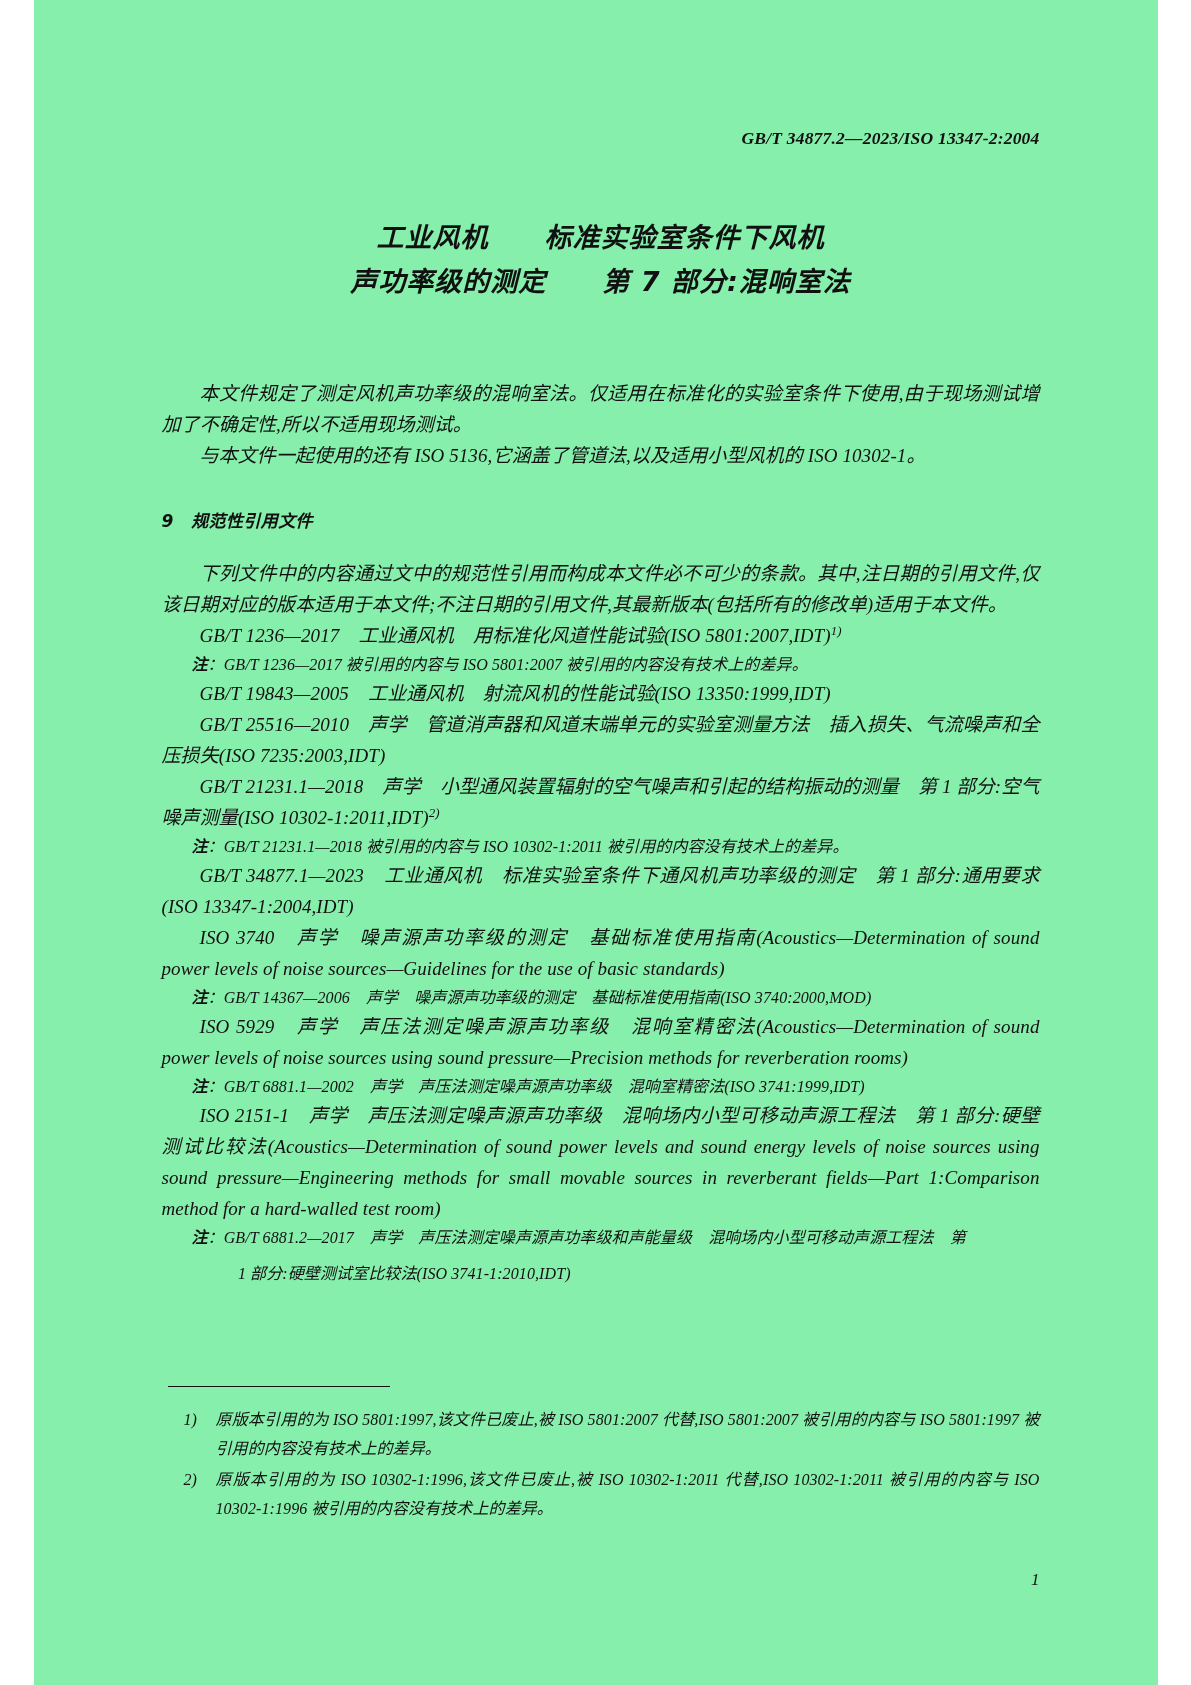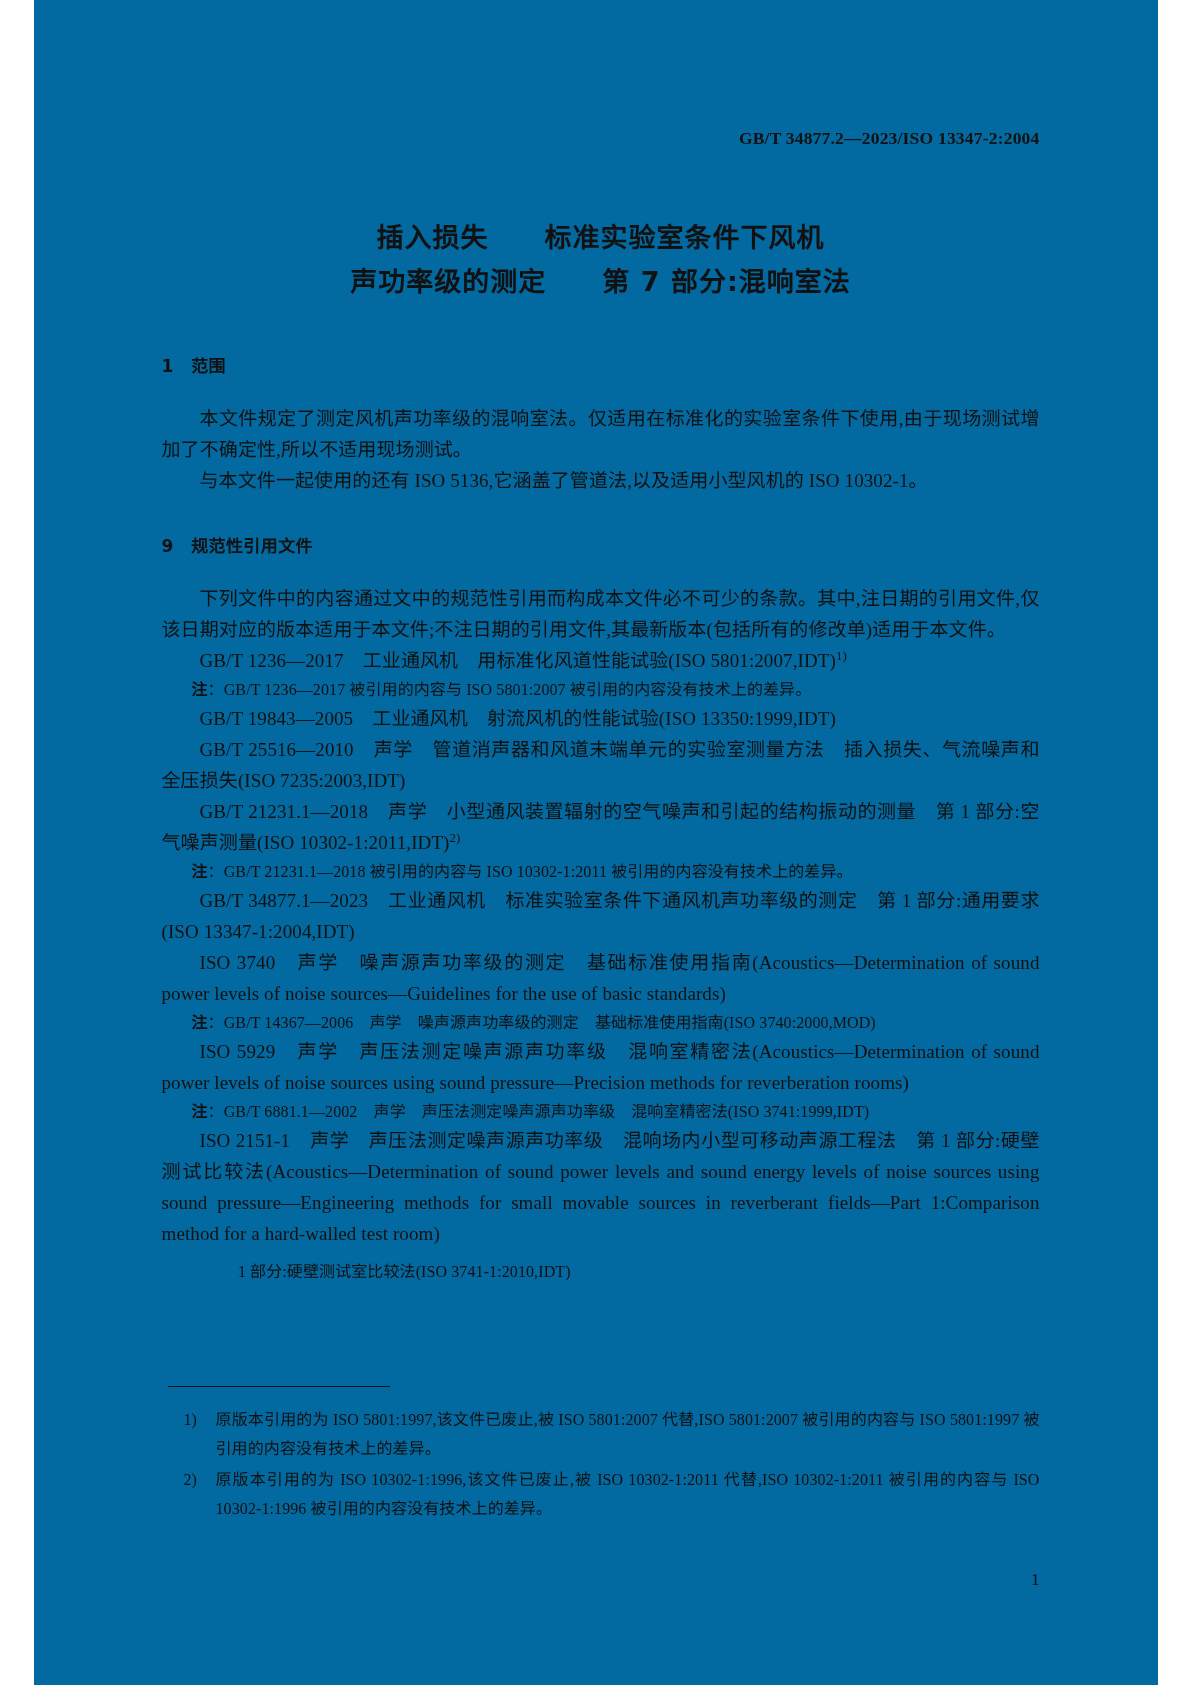--- a/index.html
+++ b/index.html
@@ -10,23 +10,24 @@
   }
   body {
     font-family: "Liberation Serif", "DejaVu Serif", serif;
     color: #111111;
   }
   .page {
     position: relative;
     width: 1124px;
     height: 1685px;
     margin: 0 auto;
-    background: #0369a1;
+    background: #86efac;
     box-sizing: border-box;
     overflow: hidden;
+    font-style: italic;
   }
   .content {
     position: absolute;
     left: 128px;
     top: 0;
     width: 878px;
   }
 
   
   .running-header {
@@ -155,27 +156,26 @@
 </head>
 <body>
 
 <div class="page">
 
   <div class="running-header">
     <span class="gb">GB/T 34877.2—2023/ISO 13347-2:2004</span>
   </div>
 
   <div class="doc-title">
-    <span class="line">插入损失　　标准实验室条件下风机</span>
+    <span class="line">工业风机　　标准实验室条件下风机</span>
     <span class="line">声功率级的测定　　第 7 部分:混响室法</span>
   </div>
 
   <div class="content" style="top:352px;">
 
-    <div class="sec-head">1　范围</div>
     <div class="gap-md"></div>
     <div class="para indent">本文件规定了测定风机声功率级的混响室法。仅适用在标准化的实验室条件下使用,由于现场测试增加了不确定性,所以不适用现场测试。</div>
     <div class="para indent">与本文件一起使用的还有 ISO 5136,它涵盖了管道法,以及适用小型风机的 ISO 10302-1。</div>
 
     <div class="gap-lg"></div>
 
     <div class="sec-head">9　规范性引用文件</div>
     <div class="gap-md"></div>
     <div class="para indent">下列文件中的内容通过文中的规范性引用而构成本文件必不可少的条款。其中,注日期的引用文件,仅该日期对应的版本适用于本文件;不注日期的引用文件,其最新版本(包括所有的修改单)适用于本文件。</div>
 
@@ -191,20 +191,21 @@
 
     <div class="ref"><span>GB/T 34877.1—2023　工业通风机　标准实验室条件下通风机声功率级的测定　第 1 部分:通用要求(ISO 13347-1:2004,IDT)</span></div>
 
     <div class="ref"><span>ISO 3740　声学　噪声源声功率级的测定　基础标准使用指南(Acoustics—Determination of sound power levels of noise sources—Guidelines for the use of basic standards)</span></div>
     <div class="note"><span class="lbl">注</span><span>：</span><span>GB/T 14367—2006　声学　噪声源声功率级的测定　基础标准使用指南(ISO 3740:2000,MOD)</span></div>
 
     <div class="ref"><span>ISO 5929　声学　声压法测定噪声源声功率级　混响室精密法(Acoustics—Determination of sound power levels of noise sources using sound pressure—Precision methods for reverberation rooms)</span></div>
     <div class="note"><span class="lbl">注</span><span>：</span><span>GB/T 6881.1—2002　声学　声压法测定噪声源声功率级　混响室精密法(ISO 3741:1999,IDT)</span></div>
 
     <div class="ref"><span>ISO 2151-1　声学　声压法测定噪声源声功率级　混响场内小型可移动声源工程法　第 1 部分:硬壁测试比较法(Acoustics—Determination of sound power levels and sound energy levels of noise sources using sound pressure—Engineering methods for small movable sources in reverberant fields—Part 1:Comparison method for a hard-walled test room)</span></div>
+    <div class="note"><span class="lbl">注</span><span>：</span><span>GB/T 6881.2—2017　声学　声压法测定噪声源声功率级和声能量级　混响场内小型可移动声源工程法　第</span></div>
     <div class="note cont">1 部分:硬壁测试室比较法(ISO 3741-1:2010,IDT)</div>
 
   </div>
 
   <div class="footnotes">
     <div class="fn-rule"></div>
 
     <div class="fn-item">
       <div class="fn-marker">1)</div>
       <div class="fn-text">原版本引用的为 ISO 5801:1997,该文件已废止,被 ISO 5801:2007 代替,ISO 5801:2007 被引用的内容与 ISO 5801:1997 被引用的内容没有技术上的差异。</div>

